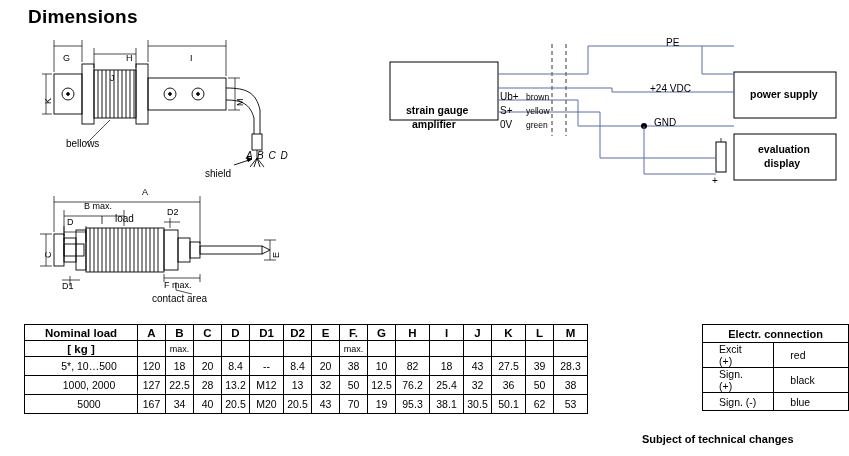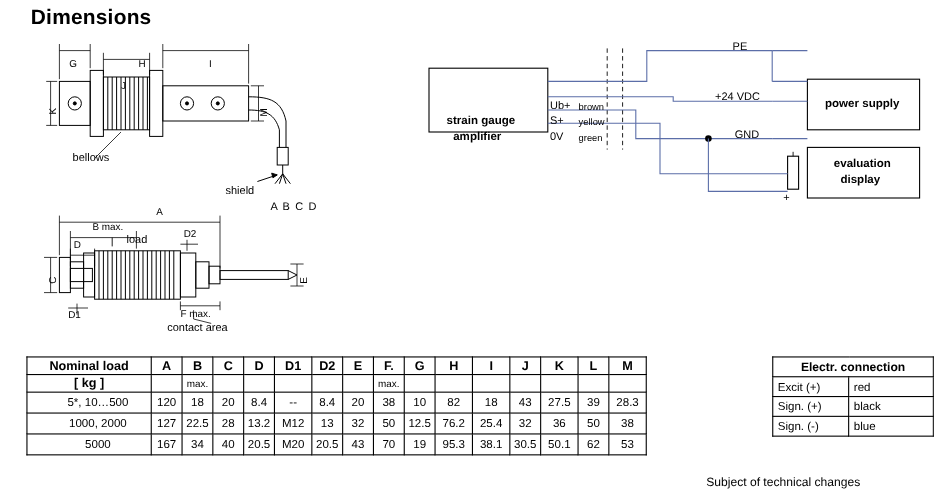--- a/index.html
+++ b/index.html
@@ -95,38 +95,39 @@
   #load-table tr.tall td { height: 18px; }
 
   #conn-table {
     position: absolute;
     left: 690px;
     top: 324px;
     width: 147px;
   }
   #conn-table td {
     border: 1px solid #000;
-    padding: 0 4px;
+    padding: 0 16px;
     height: 17px;
     font-size: 10.5px;
     vertical-align: middle;
   }
   #conn-table td.head {
     text-align: center;
     font-weight: bold;
     font-size: 11px;
   }
   #conn-table td.k { width: 62px; }
   #conn-table td.v { width: 70px; }
 
   #footnote {
     position: absolute;
     left: 630px;
     top: 433px;
     font-size: 11px;
+    font-weight: bold;
   }
 </style>
 </head>
 <body>
 
 <div class="page">
 
   <div id="page-title">Dimensions</div>
 
   <div id="dim-top">
@@ -205,21 +206,21 @@
     </svg>
 
     <div class="lbl" style="left:39px; top:28px;">G</div>
     <div class="lbl" style="left:102px; top:28px;">H</div>
     <div class="lbl" style="left:166px; top:28px;">I</div>
     <div class="lbl" style="left:86px; top:48px;">J</div>
     <div class="vlbl" style="left:20px; top:78px;">K</div>
     <div class="vlbl" style="left:212px; top:80px;">M</div>
     <div class="lbl" style="left:42px; top:113px; font-size:10px;">bellows</div>
     <div class="lbl" style="left:181px; top:143px; font-size:10px;">shield</div>
-    <div class="lbl" style="left:222px; top:158px; font-size:10px; letter-spacing:1px;">A B C D</div>
+    <div class="lbl" style="left:222px; top:125px; font-size:10px; letter-spacing:1px;font-style:italic;">A B C D</div>
   </div>
 
   <div id="dim-side">
     <svg width="300" height="130" viewBox="0 0 300 130">
       <g fill="none" stroke="#000" stroke-width="0.9">
 
         <rect x="30" y="52" width="10" height="32"></rect>
         <rect x="40" y="56" width="12" height="24"></rect>
         <rect x="52" y="48" width="10" height="40"></rect>
 
@@ -365,21 +366,21 @@
     <div class="lbl" style="left:128px; top:62px; font-size:10px;">Ub+</div>
     <div class="lbl" style="left:128px; top:76px; font-size:10px;">S+</div>
     <div class="lbl" style="left:128px; top:90px; font-size:10px;">0V</div>
 
     <div class="lbl" style="left:154px; top:63px; font-size:8.5px;">brown</div>
     <div class="lbl" style="left:154px; top:77px; font-size:8.5px;">yellow</div>
     <div class="lbl" style="left:154px; top:91px; font-size:8.5px;">green</div>
 
     <div class="lbl" style="left:294px; top:8px; font-size:10px;">PE</div>
     <div class="lbl" style="left:278px; top:54px; font-size:10px;">+24 VDC</div>
-    <div class="lbl" style="left:296px; top:88px; font-size:10px;">GND</div>
+    <div class="lbl" style="left:282px; top:88px; font-size:10px;">GND</div>
     <div class="lbl" style="left:340px; top:146px; font-size:10px;">+</div>
 
     <div class="lbl b" style="left:378px; top:59px; font-size:10.5px;">power supply</div>
     <div class="lbl b" style="left:386px; top:114px; font-size:10.5px;text-align:center;">evaluation</div>
     <div class="lbl b" style="left:392px; top:128px; font-size:10.5px;">display</div>
   </div>
 
 
   <table id="load-table">
     <tbody>

